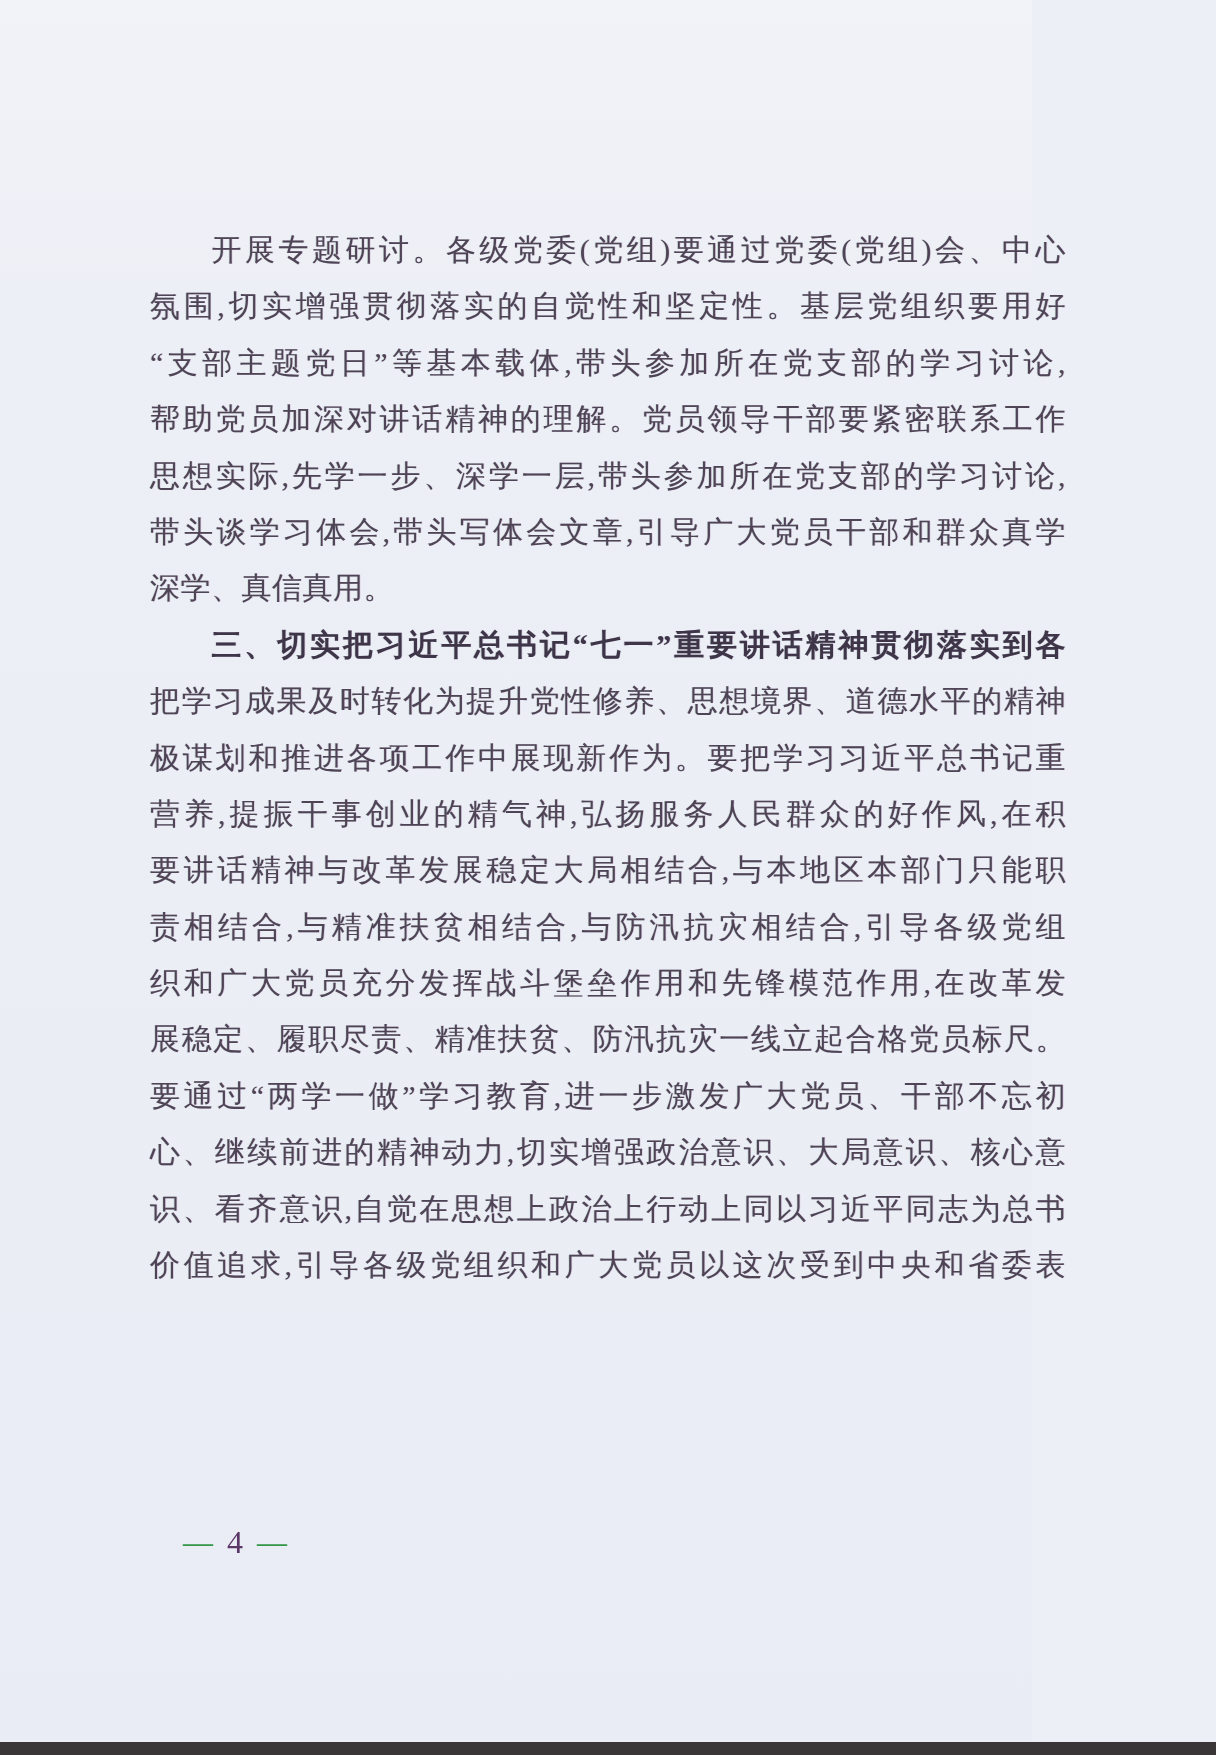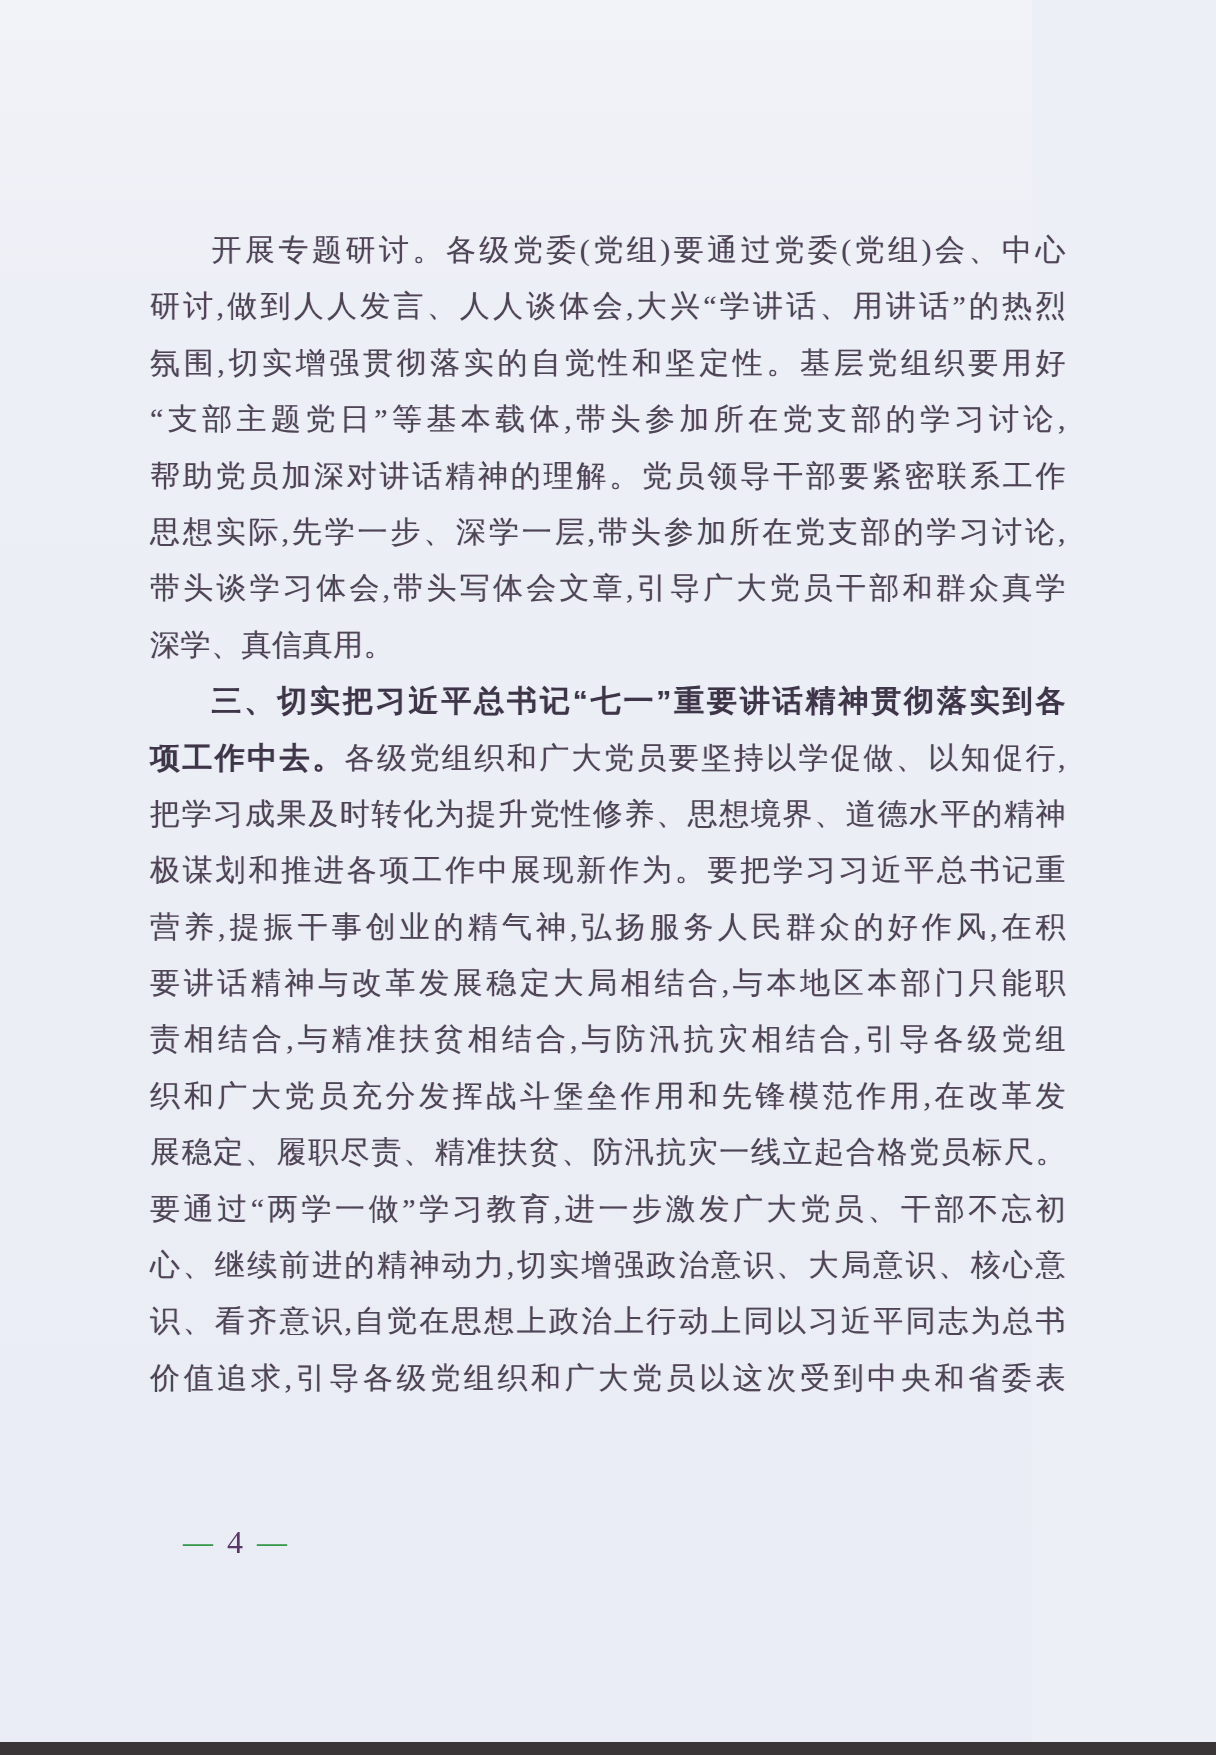--- a/index.html
+++ b/index.html
@@ -46,21 +46,21 @@
   .line.para-end{
     text-align:left;
     text-align-last:left;
   }
   .line.indent{
     text-indent:2.05em;
   }
   .seg{display:inline;}
   .seg.bold{
     font-weight:bold;
-    font-family:Liberation Sans, sans-serif;
+    font-family:Liberation Serif, serif;
     color:var(--ink-bold);
     text-shadow:0.7px 0 0 rgba(120,60,140,0.20), -0.7px 0 0 rgba(60,120,90,0.20);
   }
   .footer{
     position:absolute;
     left:183px;
     top:1522px;
     height:40px;
     display:flex;
     align-items:center;
@@ -87,29 +87,27 @@
     background:var(--scan-edge-dark);
   }
 </style>
 </head>
 <body>
 
 <div class="page">
 
   <div class="text-block" id="text-block">
       <div class="line indent"><span class="seg">开展专题研讨。各级党委(党组)要通过党委(党组)会、中心</span></div>
-      <div class="line"><span class="seg">研讨,做到人人发言、人人谈体会,大兴“学讲话、用讲话”的热烈</span></div>
       <div class="line"><span class="seg">氛围,切实增强贯彻落实的自觉性和坚定性。基层党组织要用好</span></div>
       <div class="line"><span class="seg">“支部主题党日”等基本载体,带头参加所在党支部的学习讨论,</span></div>
       <div class="line"><span class="seg">帮助党员加深对讲话精神的理解。党员领导干部要紧密联系工作</span></div>
       <div class="line"><span class="seg">思想实际,先学一步、深学一层,带头参加所在党支部的学习讨论,</span></div>
       <div class="line"><span class="seg">带头谈学习体会,带头写体会文章,引导广大党员干部和群众真学</span></div>
       <div class="line para-end"><span class="seg">深学、真信真用。</span></div>
       <div class="line indent"><span class="seg bold">三、切实把习近平总书记“七一”重要讲话精神贯彻落实到各</span></div>
-      <div class="line"><span class="seg bold">项工作中去。</span><span class="seg">各级党组织和广大党员要坚持以学促做、以知促行,</span></div>
       <div class="line"><span class="seg">把学习成果及时转化为提升党性修养、思想境界、道德水平的精神</span></div>
       <div class="line"><span class="seg">极谋划和推进各项工作中展现新作为。要把学习习近平总书记重</span></div>
       <div class="line"><span class="seg">营养,提振干事创业的精气神,弘扬服务人民群众的好作风,在积</span></div>
       <div class="line"><span class="seg">要讲话精神与改革发展稳定大局相结合,与本地区本部门只能职</span></div>
       <div class="line"><span class="seg">责相结合,与精准扶贫相结合,与防汛抗灾相结合,引导各级党组</span></div>
       <div class="line"><span class="seg">织和广大党员充分发挥战斗堡垒作用和先锋模范作用,在改革发</span></div>
       <div class="line"><span class="seg">展稳定、履职尽责、精准扶贫、防汛抗灾一线立起合格党员标尺。</span></div>
       <div class="line"><span class="seg">要通过“两学一做”学习教育,进一步激发广大党员、干部不忘初</span></div>
       <div class="line"><span class="seg">心、继续前进的精神动力,切实增强政治意识、大局意识、核心意</span></div>
       <div class="line"><span class="seg">识、看齐意识,自觉在思想上政治上行动上同以习近平同志为总书</span></div>

